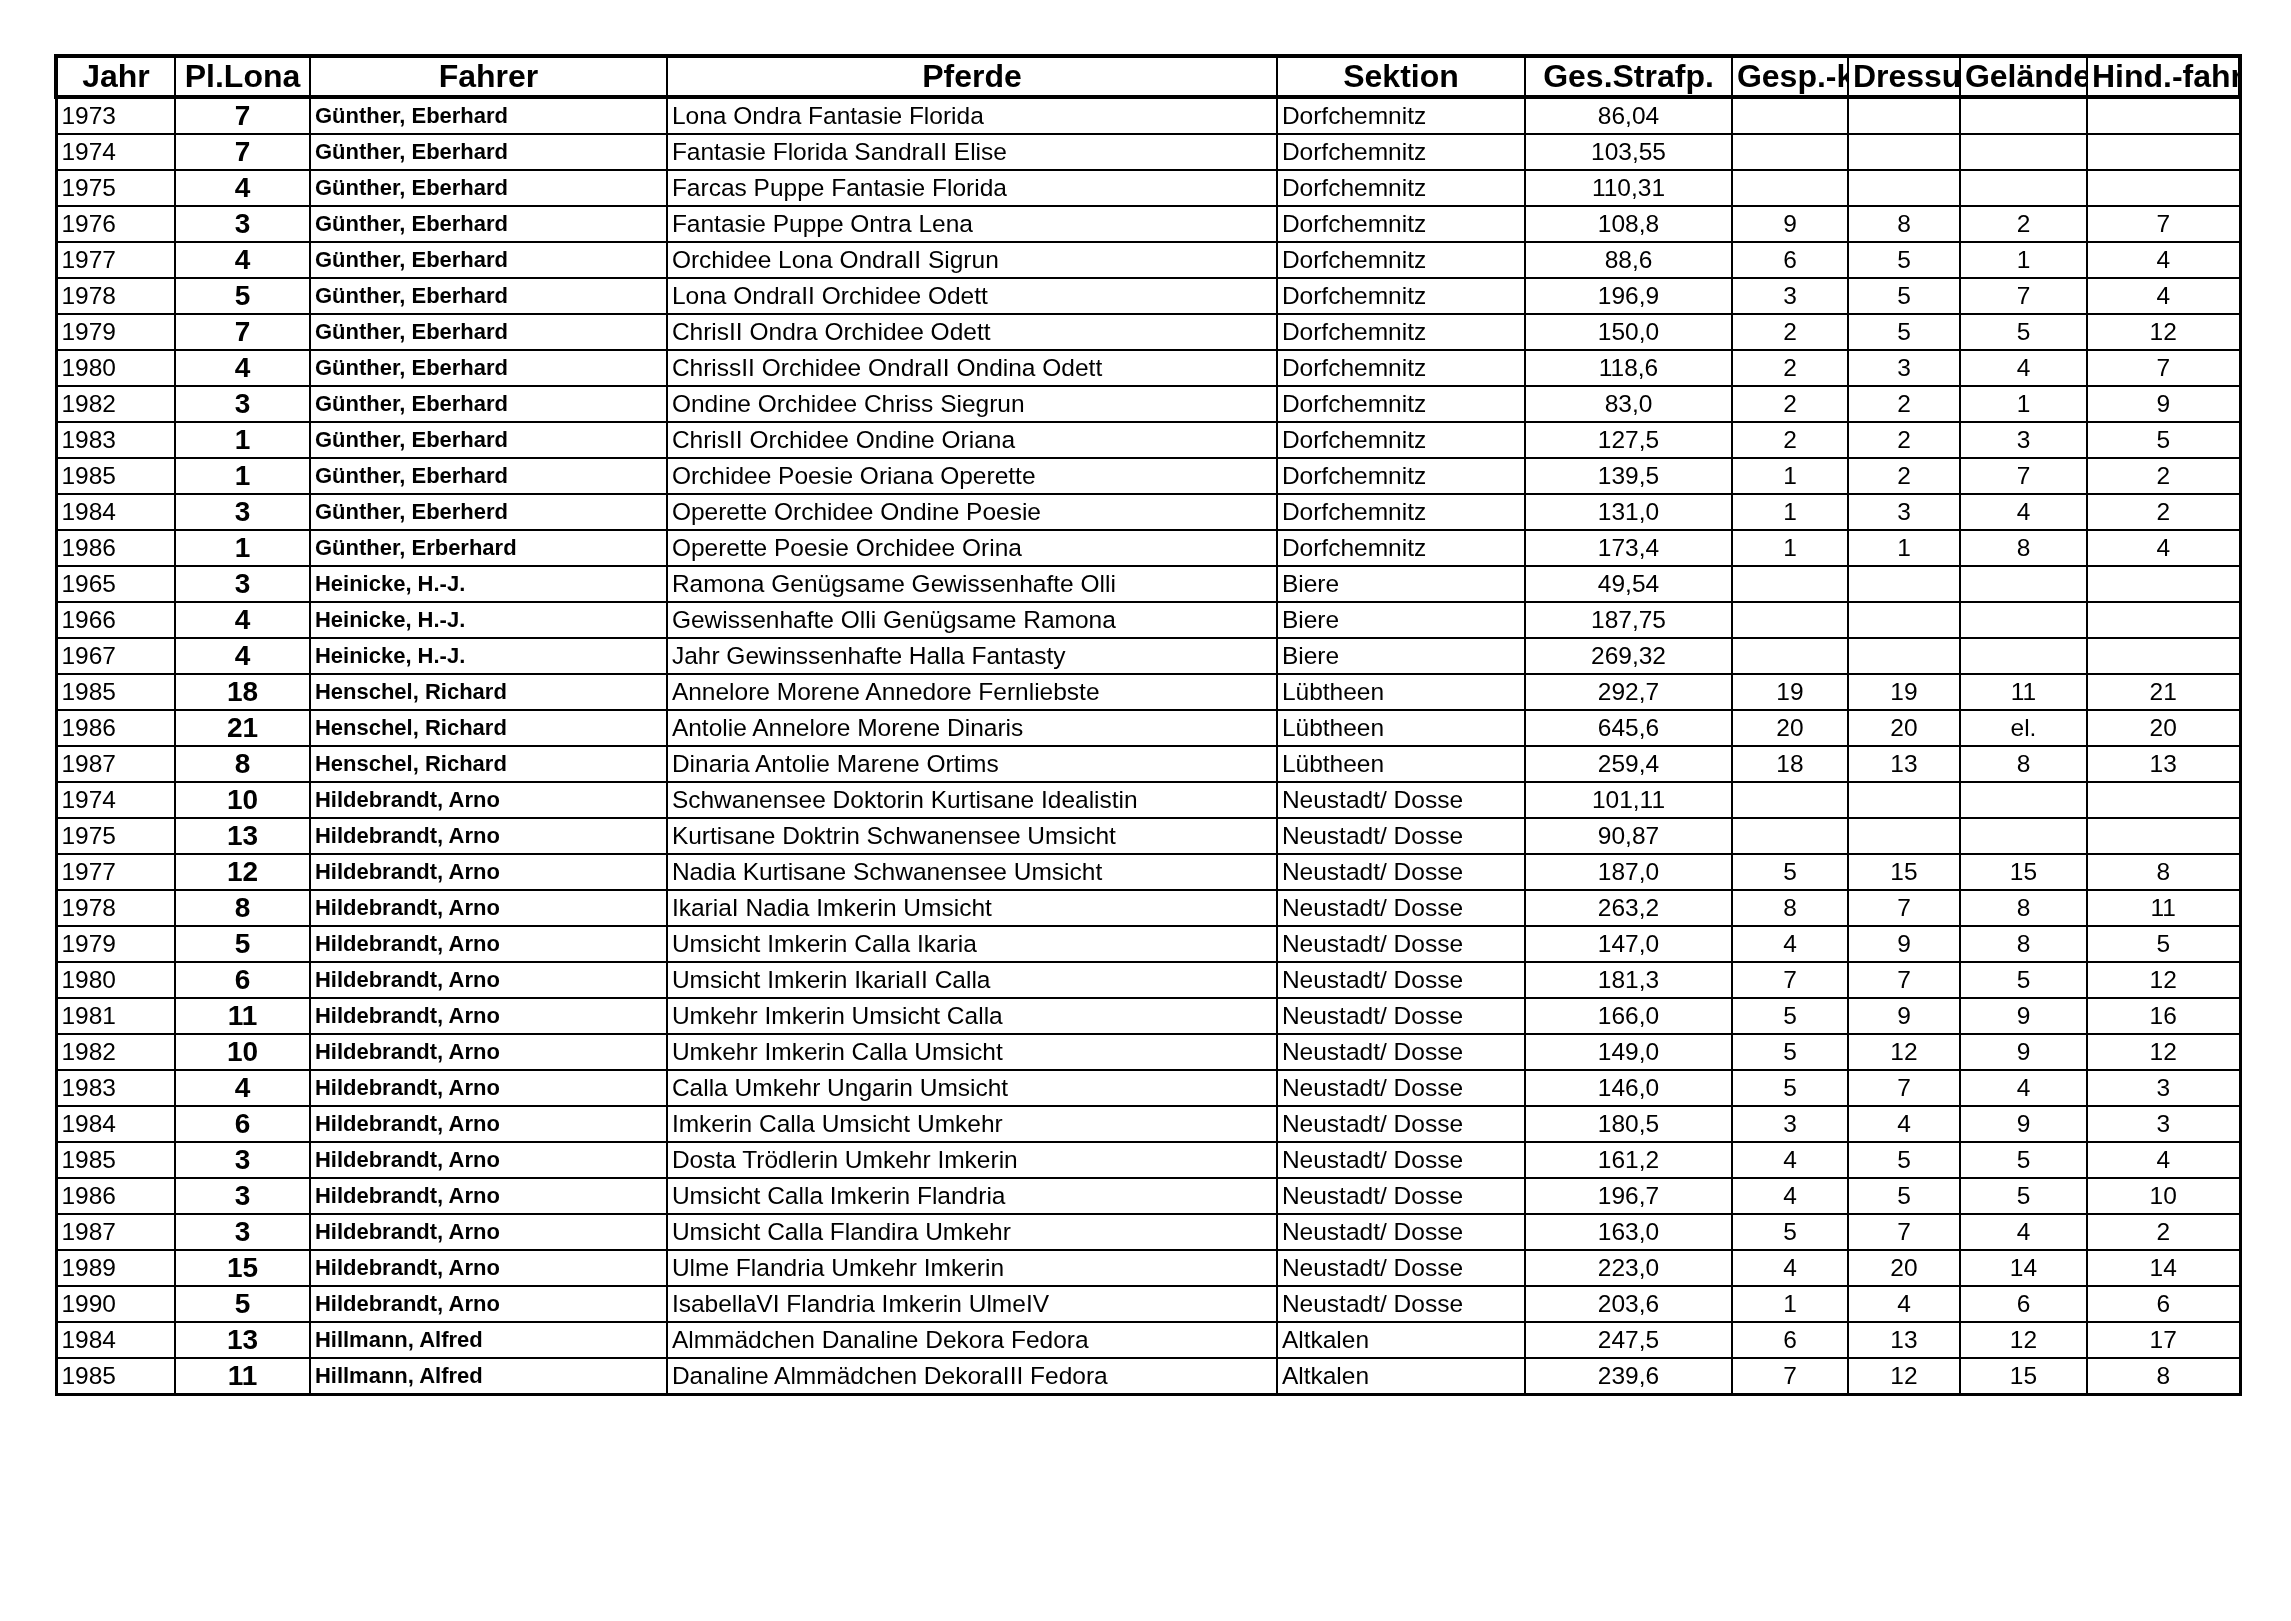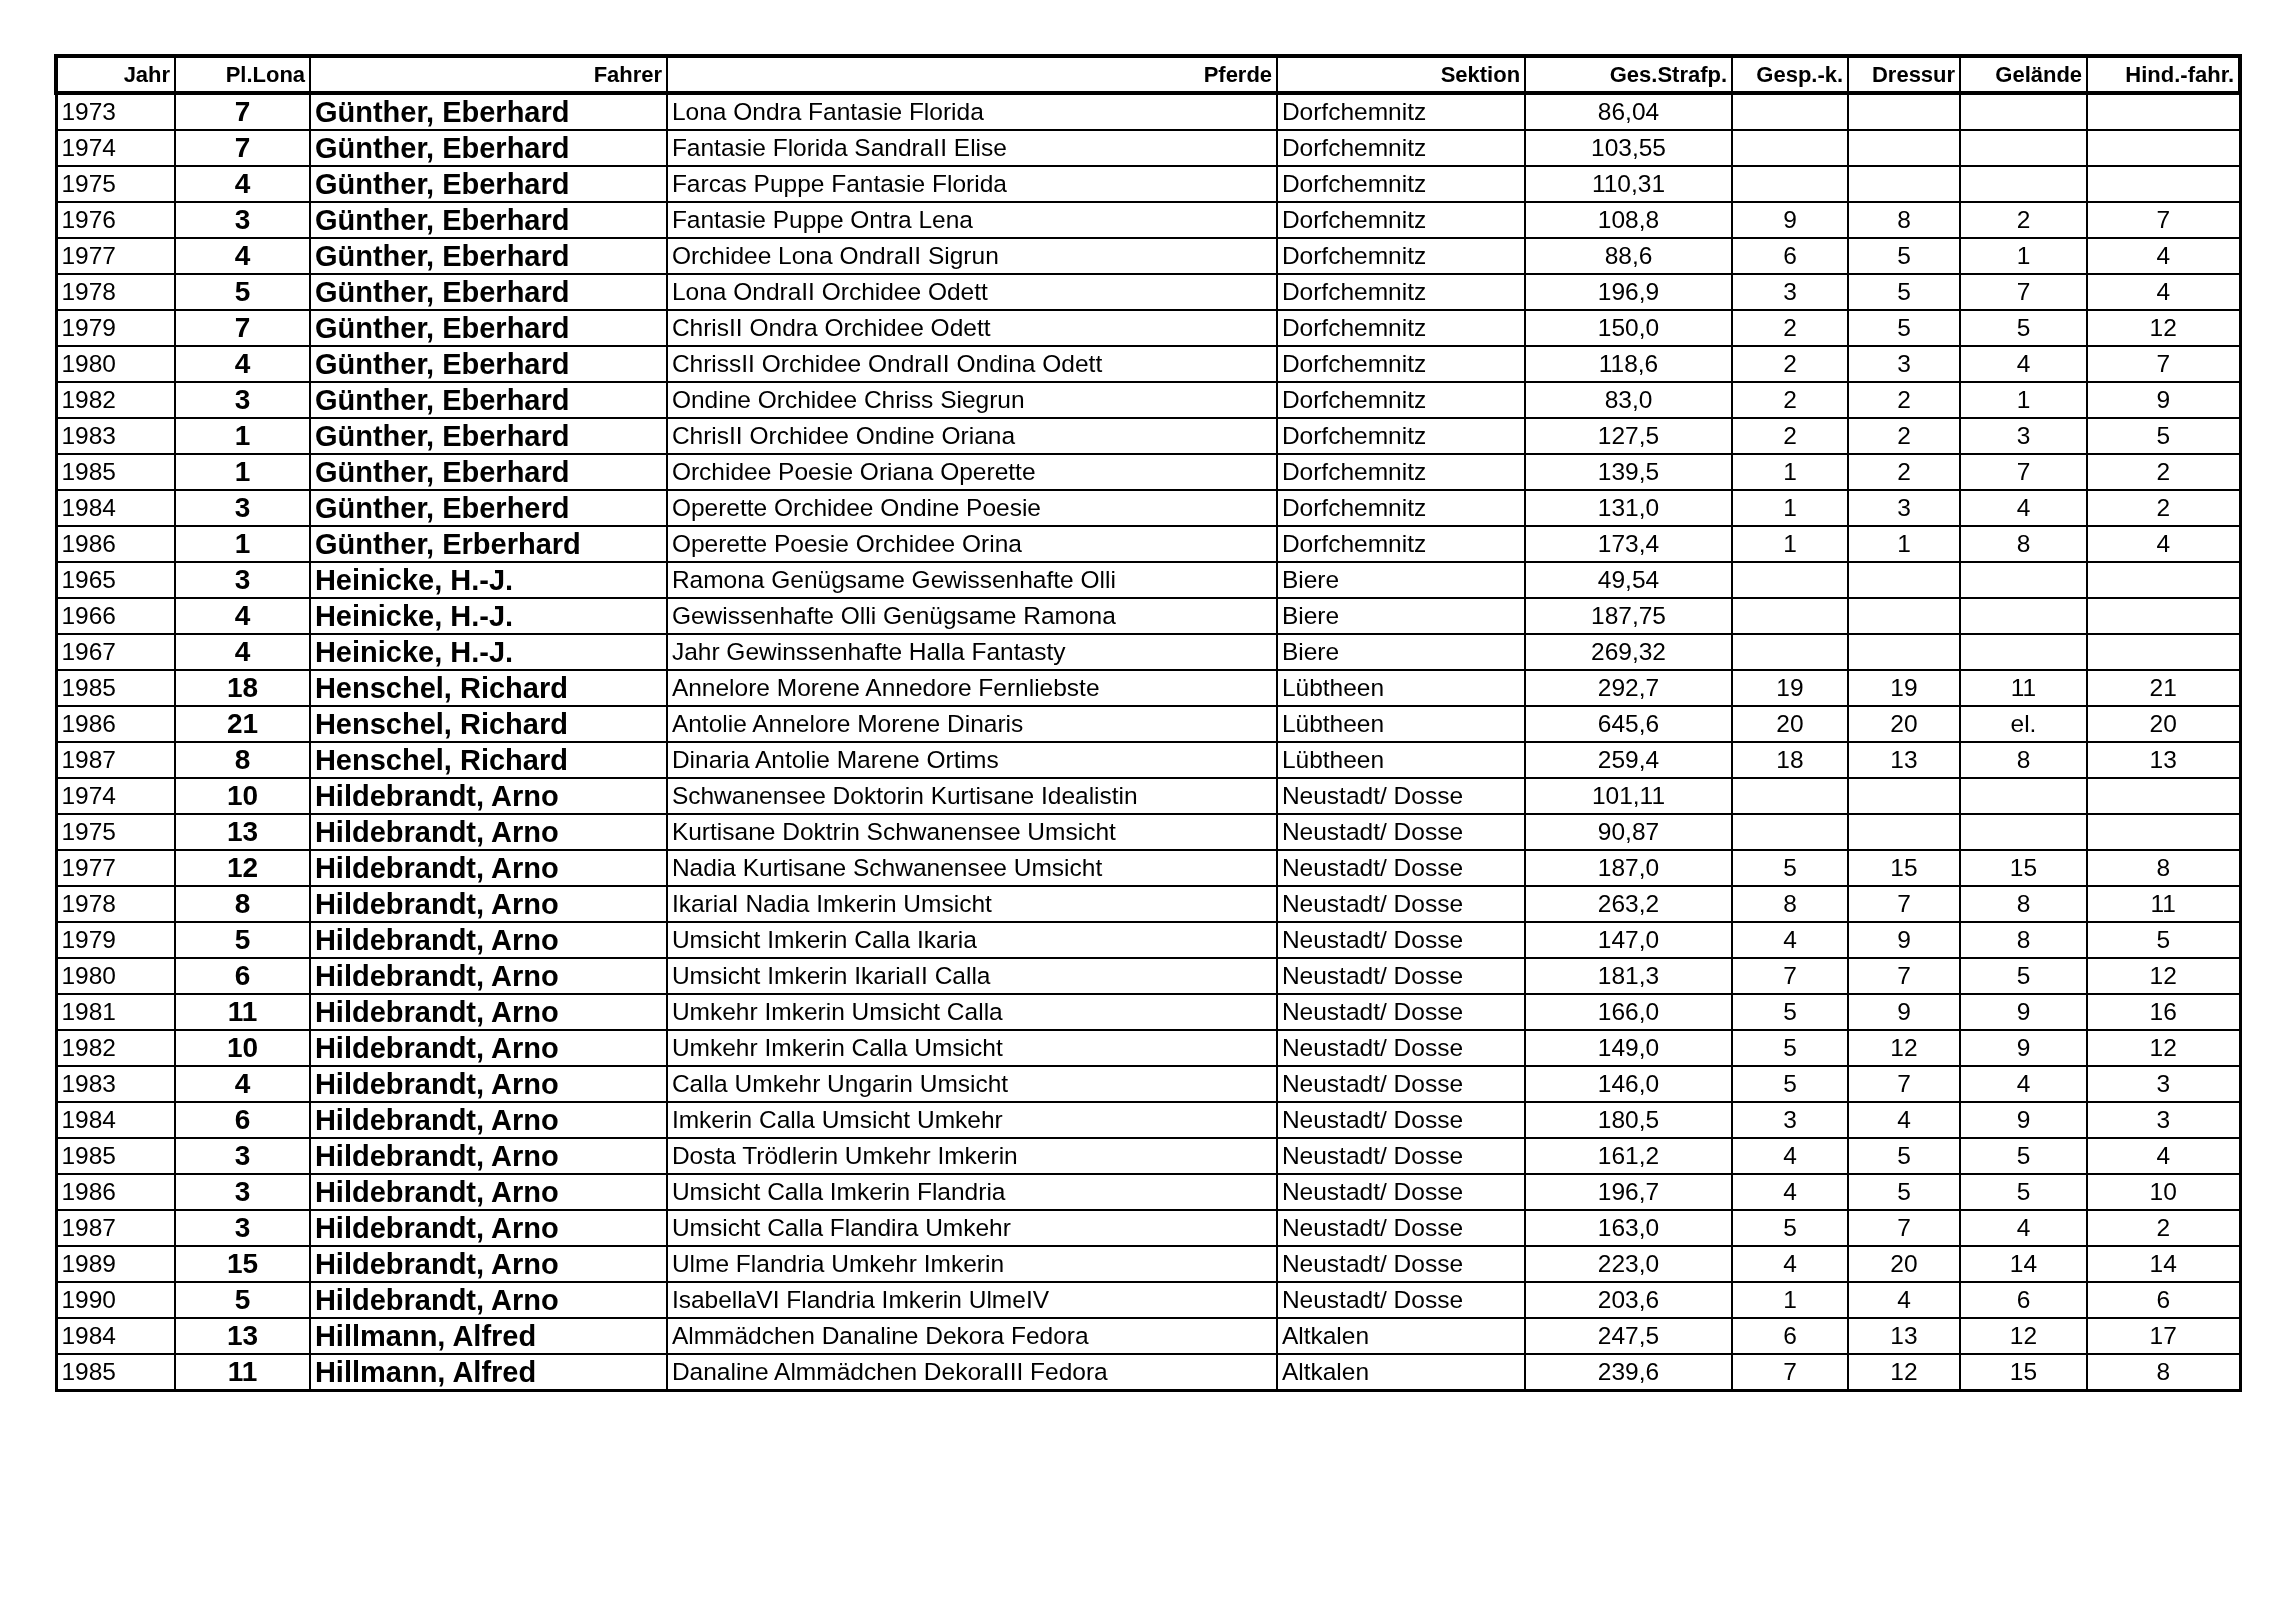--- a/index.html
+++ b/index.html
@@ -13,32 +13,32 @@
     color: #000;
   }
   #results th, #results td {
     border: 2.9px solid #000;
     padding: 0 3.9px;
     white-space: nowrap;
     overflow: hidden;
   }
   #results th {
     height: 33px;
-    font-size: 22px;
+    font-size: 32px;
     font-weight: bold;
-    text-align: right;
+    text-align: center;
     border-bottom-width: 4.9px;
     border-top-width: 4.9px;
   }
   #results th:first-child { border-left-width: 4.9px; }
   #results th:last-child { border-right-width: 4.9px; }
   #results td { height: 34px; font-size: 24.5px; }
   #results td.c-year { text-align: left; }
   #results td.c-place { text-align: center; font-weight: bold; font-size: 28px; }
-  #results td.c-driver { font-weight: bold; font-size: 29px; text-align: left; }
+  #results td.c-driver { font-weight: bold; font-size: 22px; text-align: left; }
   #results td.c-horses, #results td.c-section { text-align: left; }
   #results td.c-num { text-align: center; }
   #results tr td:first-child { border-left-width: 3.9px; }
   #results tr td:last-child { border-right-width: 3.9px; }
   #results tbody tr:last-child td { border-bottom-width: 3.9px; }
 </style>
 </head>
 <body>
 
 <table id="results">

